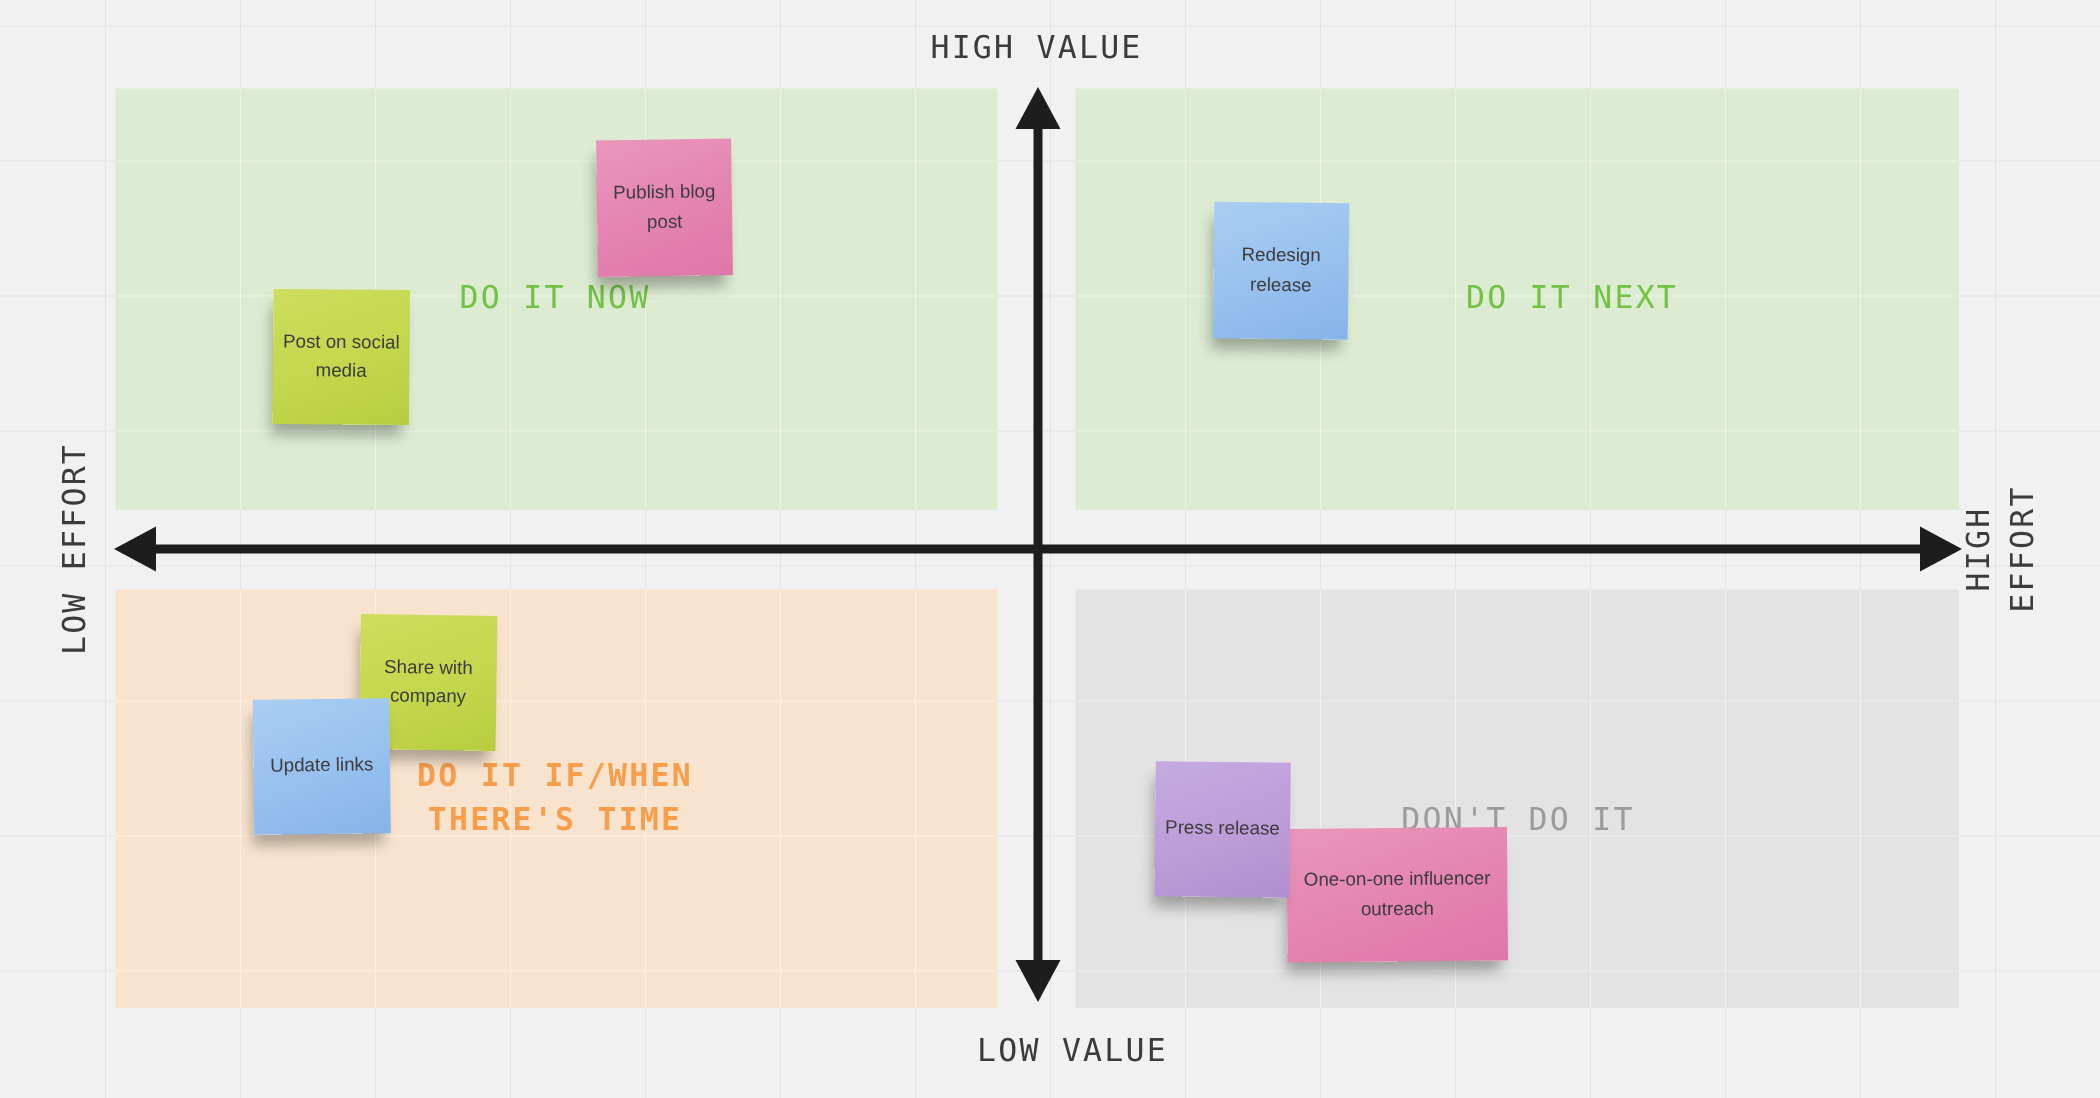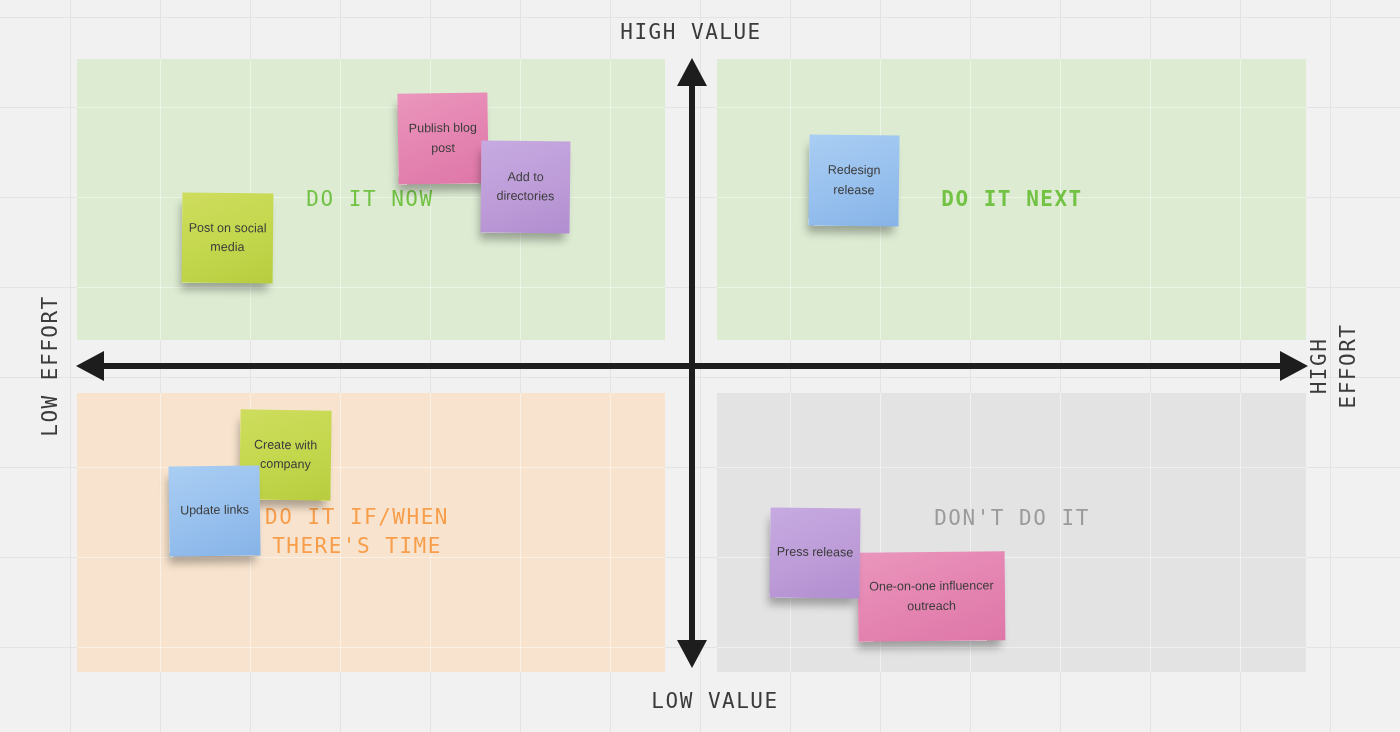--- a/index.html
+++ b/index.html
@@ -99,41 +99,38 @@
       <polygon points="1308,366 1280,351 1280,381"></polygon>
     </g>
   </svg>
 
   <div class="label axis-label" style="left:691px; top:32px;">HIGH VALUE</div>
   <div class="label axis-label" style="left:715px; top:701px;">LOW VALUE</div>
   <div class="label axis-label rot" style="left:50px; top:366px;">LOW EFFORT</div>
   <div class="label axis-label rot" style="left:1334px; top:366px;">HIGH EFFORT</div>
 
   <div class="label lbl-green" style="left:370px; top:199px;text-align:center;">DO IT NOW</div>
-  <div class="label lbl-green" style="left:1012px; top:199px;font-weight:bold;">DO IT NEXT</div>
-  <div class="label lbl-orange" style="left:357px; top:532px;">DO IT IF/WHEN
+  <div class="label lbl-green" style="left:1048px; top:199px;">DO IT NEXT</div>
+  <div class="label lbl-orange" style="left:370px; top:532px;font-weight:bold;">DO IT IF/WHEN
 THERE'S TIME</div>
-  <div class="label lbl-gray" style="left:1012px; top:518px;text-align:right;">DON'T DO IT</div>
+  <div class="label lbl-gray" style="left:1012px; top:547px;text-align:right;">DON'T DO IT</div>
 
   <div class="note note-pink n-publish">
     <span>Publish blog post</span>
-  </div>
-  <div class="note note-purple n-adddir">
-    <span>Add to directories</span>
   </div>
   <div class="note note-lime n-social">
     <span>Post on social media</span>
   </div>
 
   <div class="note note-blue n-redesign">
     <span>Redesign release</span>
   </div>
 
   <div class="note note-lime n-share">
-    <span>Create with company</span>
+    <span>Share with company</span>
   </div>
   <div class="note note-blue n-update">
     <span>Update links</span>
   </div>
 
   <div class="note note-pink n-outreach">
     <span>One-on-one influencer outreach</span>
   </div>
   <div class="note note-purple n-press">
     <span>Press release</span>

